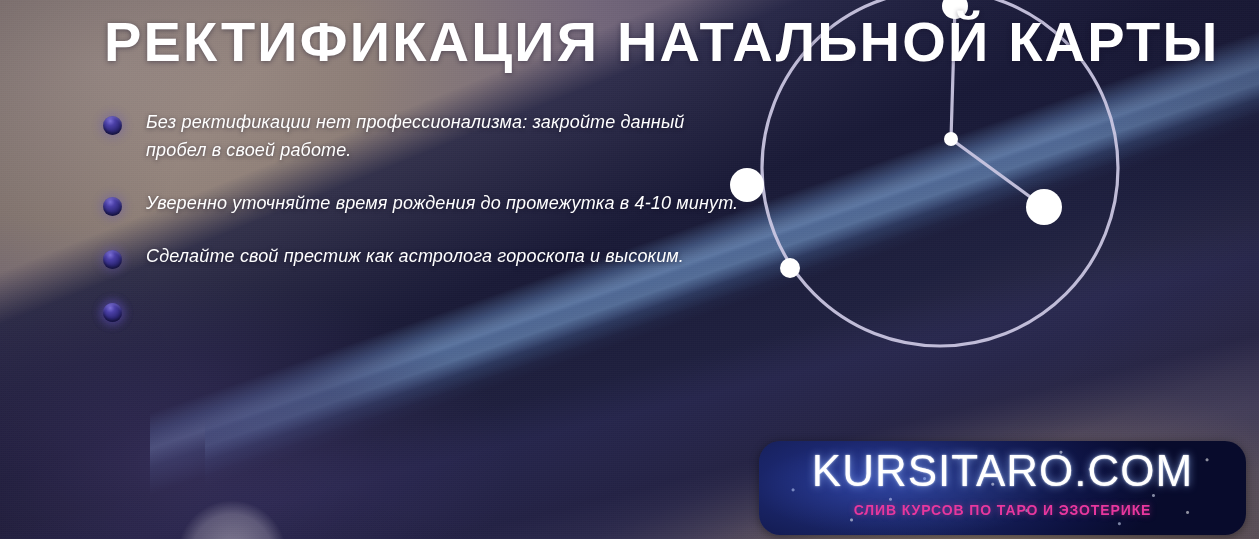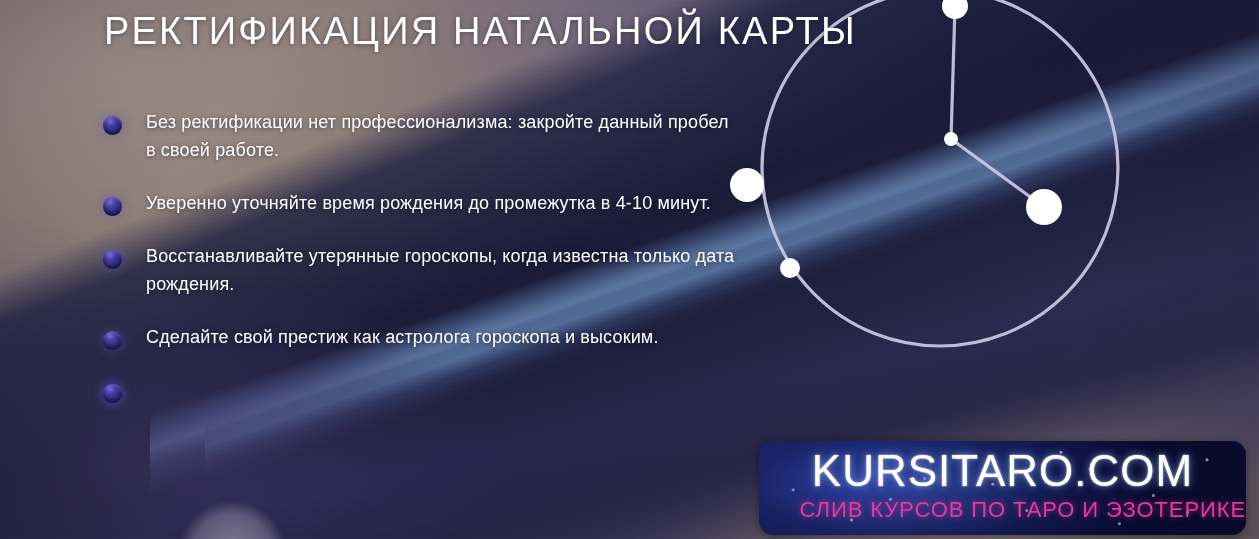--- a/index.html
+++ b/index.html
@@ -129,37 +129,38 @@
     pointer-events: none;
   }
 
   
   .title {
     position: absolute;
     left: 104px;
     top: 9px;
     margin: 0;
     color: #ffffff;
-    font-size: 38px;
-    font-weight: 400;
+    font-size: 56px;
+    font-weight: 700;
     letter-spacing: 2.2px;
     line-height: 1.18;
     white-space: nowrap;
     text-shadow: 0 1px 5px rgba(20,16,40,0.45);
   }
 
   
   .bullet-list {
     position: absolute;
     left: 100px;
     top: 108px;
     width: 640px;
     margin: 0;
     padding: 0;
     list-style: none;
+    font-style: italic;
   }
   .bullet-item {
     position: relative;
     padding-left: 46px;
     margin-bottom: 25px;
     color: #ffffff;
     font-size: 18px;
     font-weight: 400;
     line-height: 28px;
     letter-spacing: .15px;
@@ -182,21 +183,21 @@
       inset 0 2px 2px rgba(160,150,230,0.30);
   }
 
   
   .watermark {
     position: absolute;
     left: 759px;
     top: 441px;
     width: 487px;
     height: 94px;
-    border-radius: 14px;
+    border-radius: 21px;
     overflow: hidden;
     background:
       radial-gradient(ellipse 300px 120px at 22% 40%, #23328c 0%, #17215e 46%, #0d1240 78%, #080b2c 100%),
       linear-gradient(120deg, #0a0e34 0%, #16205c 40%, #0d1242 72%, #070a28 100%);
     box-shadow: 0 2px 10px rgba(0,0,0,0.42);
   }
   
   .wm-stars {
     position: absolute;
     inset: 0;
@@ -232,24 +233,24 @@
     font-weight: 400;
     letter-spacing: 1px;
     line-height: 52px;
     white-space: nowrap;
     text-shadow: 0 0 9px rgba(150,185,255,0.75), 0 0 2px rgba(255,255,255,0.9);
   }
   .wm-sub {
     position: absolute;
     left: 0; right: 0;
     top: 57px;
-    text-align: right;
+    text-align: center;
     color: #e8379e;
-    font-size: 22px;
-    font-weight: 400;
+    font-size: 14px;
+    font-weight: 700;
     letter-spacing: .9px;
     line-height: 24px;
     white-space: nowrap;
     text-shadow: 0 0 6px rgba(232,55,158,0.55);
   }
 </style>
 </head>
 <body>
 
 <div class="slide">
@@ -285,24 +286,20 @@
     <li class="bullet-item">
       <span class="bullet-dot"></span>
       <span>Без ректификации нет профессионализма: закройте данный пробел в своей работе.</span>
     </li>
     <li class="bullet-item">
       <span class="bullet-dot"></span>
       <span>Уверенно уточняйте время рождения до промежутка в 4-10 минут.</span>
     </li>
     <li class="bullet-item">
       <span class="bullet-dot"></span>
-      <span>Восстанавливайте утерянные гороскопы, когда известна только дата рождения.</span>
-    </li>
-    <li class="bullet-item">
-      <span class="bullet-dot"></span>
       <span>Сделайте свой престиж как астролога гороскопа и высоким.</span>
     </li>
     <li class="bullet-item">
       <span class="bullet-dot"></span>
     </li>
     <li class="bullet-item">
       <span class="bullet-dot"></span>
     </li>
   </ul>
 

